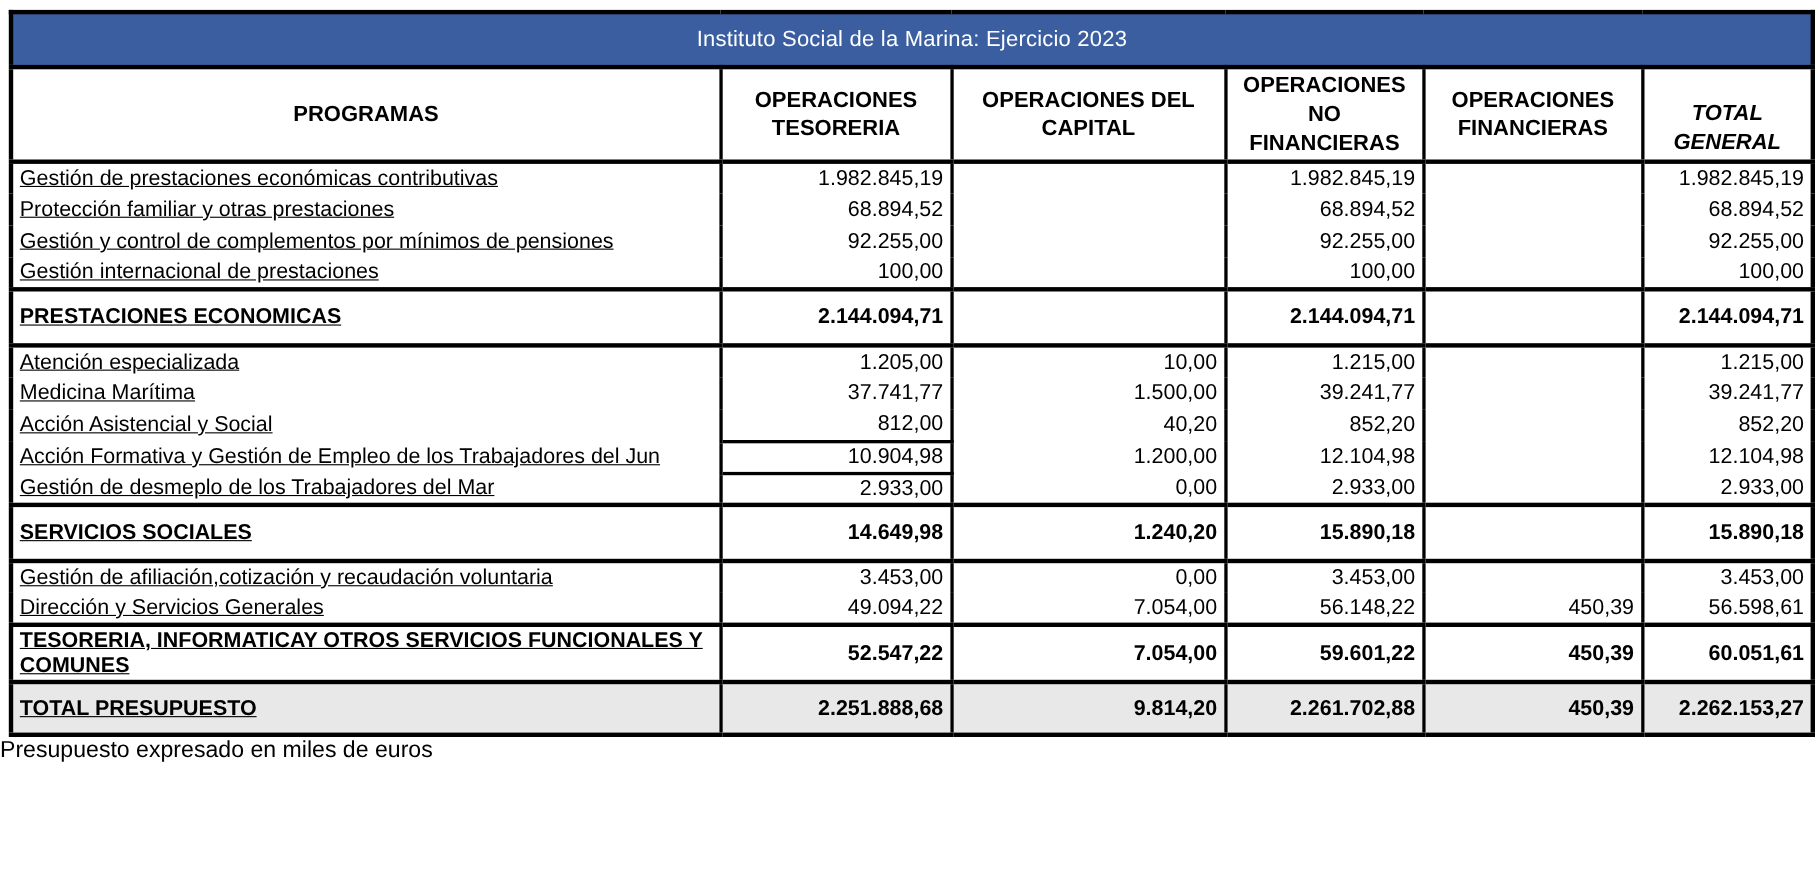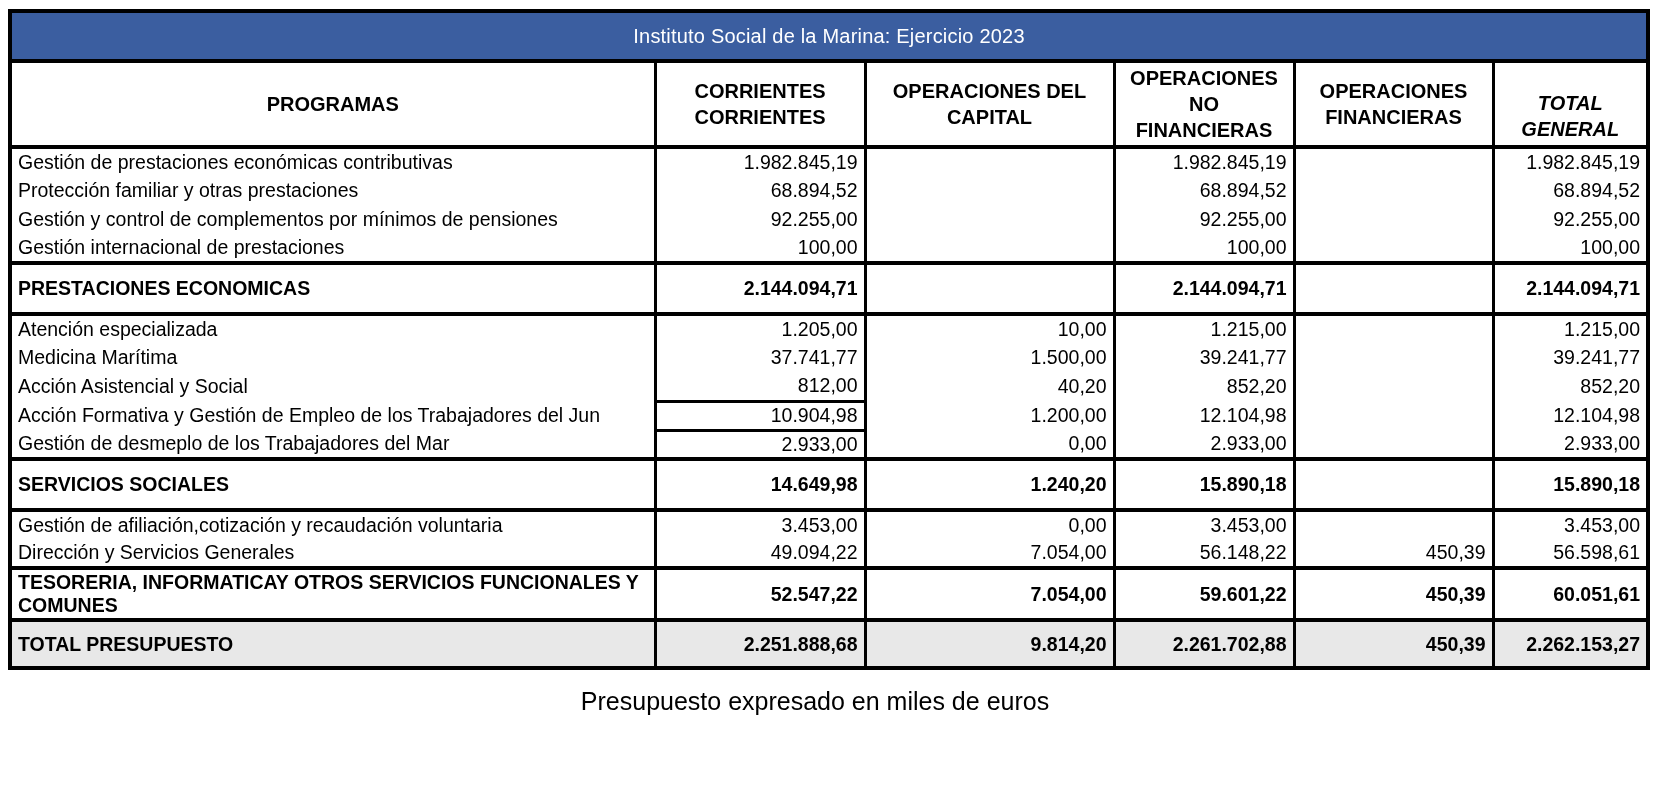--- a/index.html
+++ b/index.html
@@ -35,36 +35,36 @@
     text-align:center;vertical-align:middle;
     height:54px;padding:2px 4px;background:#fff;
   }
   thead th.total-general{vertical-align:bottom;padding-bottom:3px;font-style:italic;}
   tbody td{
     border-left:3px solid var(--line);
     border-right:3px solid var(--line);
     font-size:19.5px;height:29px;padding:1px 6px;
     background:#fff;white-space:normal;
   }
-  tbody td.label{text-align:left;}
+  tbody td.label{text-align:left;text-decoration:underline;}
   tbody td.num{text-align:right;}
   tr.subtotal td{
     border-top:4px solid var(--line);
     border-bottom:4px solid var(--line);
     font-weight:bold;height:51px;
   }
   tr.total td{
     border-top:4px solid var(--line);
     border-bottom:4px solid var(--line);
     font-weight:bold;height:48px;background:var(--total-bg);
   }
   td.v-underline{border-bottom:3px solid var(--line);}
   .footnote{
-    width:1640px;margin-top:17px;text-align:center;
-    font-size:25px;padding-right:10px;
+    width:1640px;text-align:left;
+    font-size:21px;padding-right:10px;
   }
 </style>
 </head>
 <body>
 
 <div class="sheet">
   <table class="budget">
     <colgroup>
       <col style="width:645px">
       <col style="width:210px">
@@ -72,21 +72,21 @@
       <col style="width:180px">
       <col style="width:199px">
       <col style="width:155px">
     </colgroup>
     <thead>
       <tr class="title-row">
         <td colspan="6">Instituto Social de la Marina: Ejercicio 2023</td>
       </tr>
       <tr>
         <th>PROGRAMAS</th>
-        <th>CORRIENTES CORRIENTES</th>
+        <th>OPERACIONES TESORERIA</th>
         <th>OPERACIONES DEL CAPITAL</th>
         <th>OPERACIONES NO FINANCIERAS</th>
         <th>OPERACIONES FINANCIERAS</th>
         <th class="total-general">TOTAL GENERAL</th>
       </tr>
     </thead>
     <tbody>
         <tr class="item">
           <td class="label">Gestión de prestaciones económicas contributivas</td>
           <td class="num">1.982.845,19</td>

